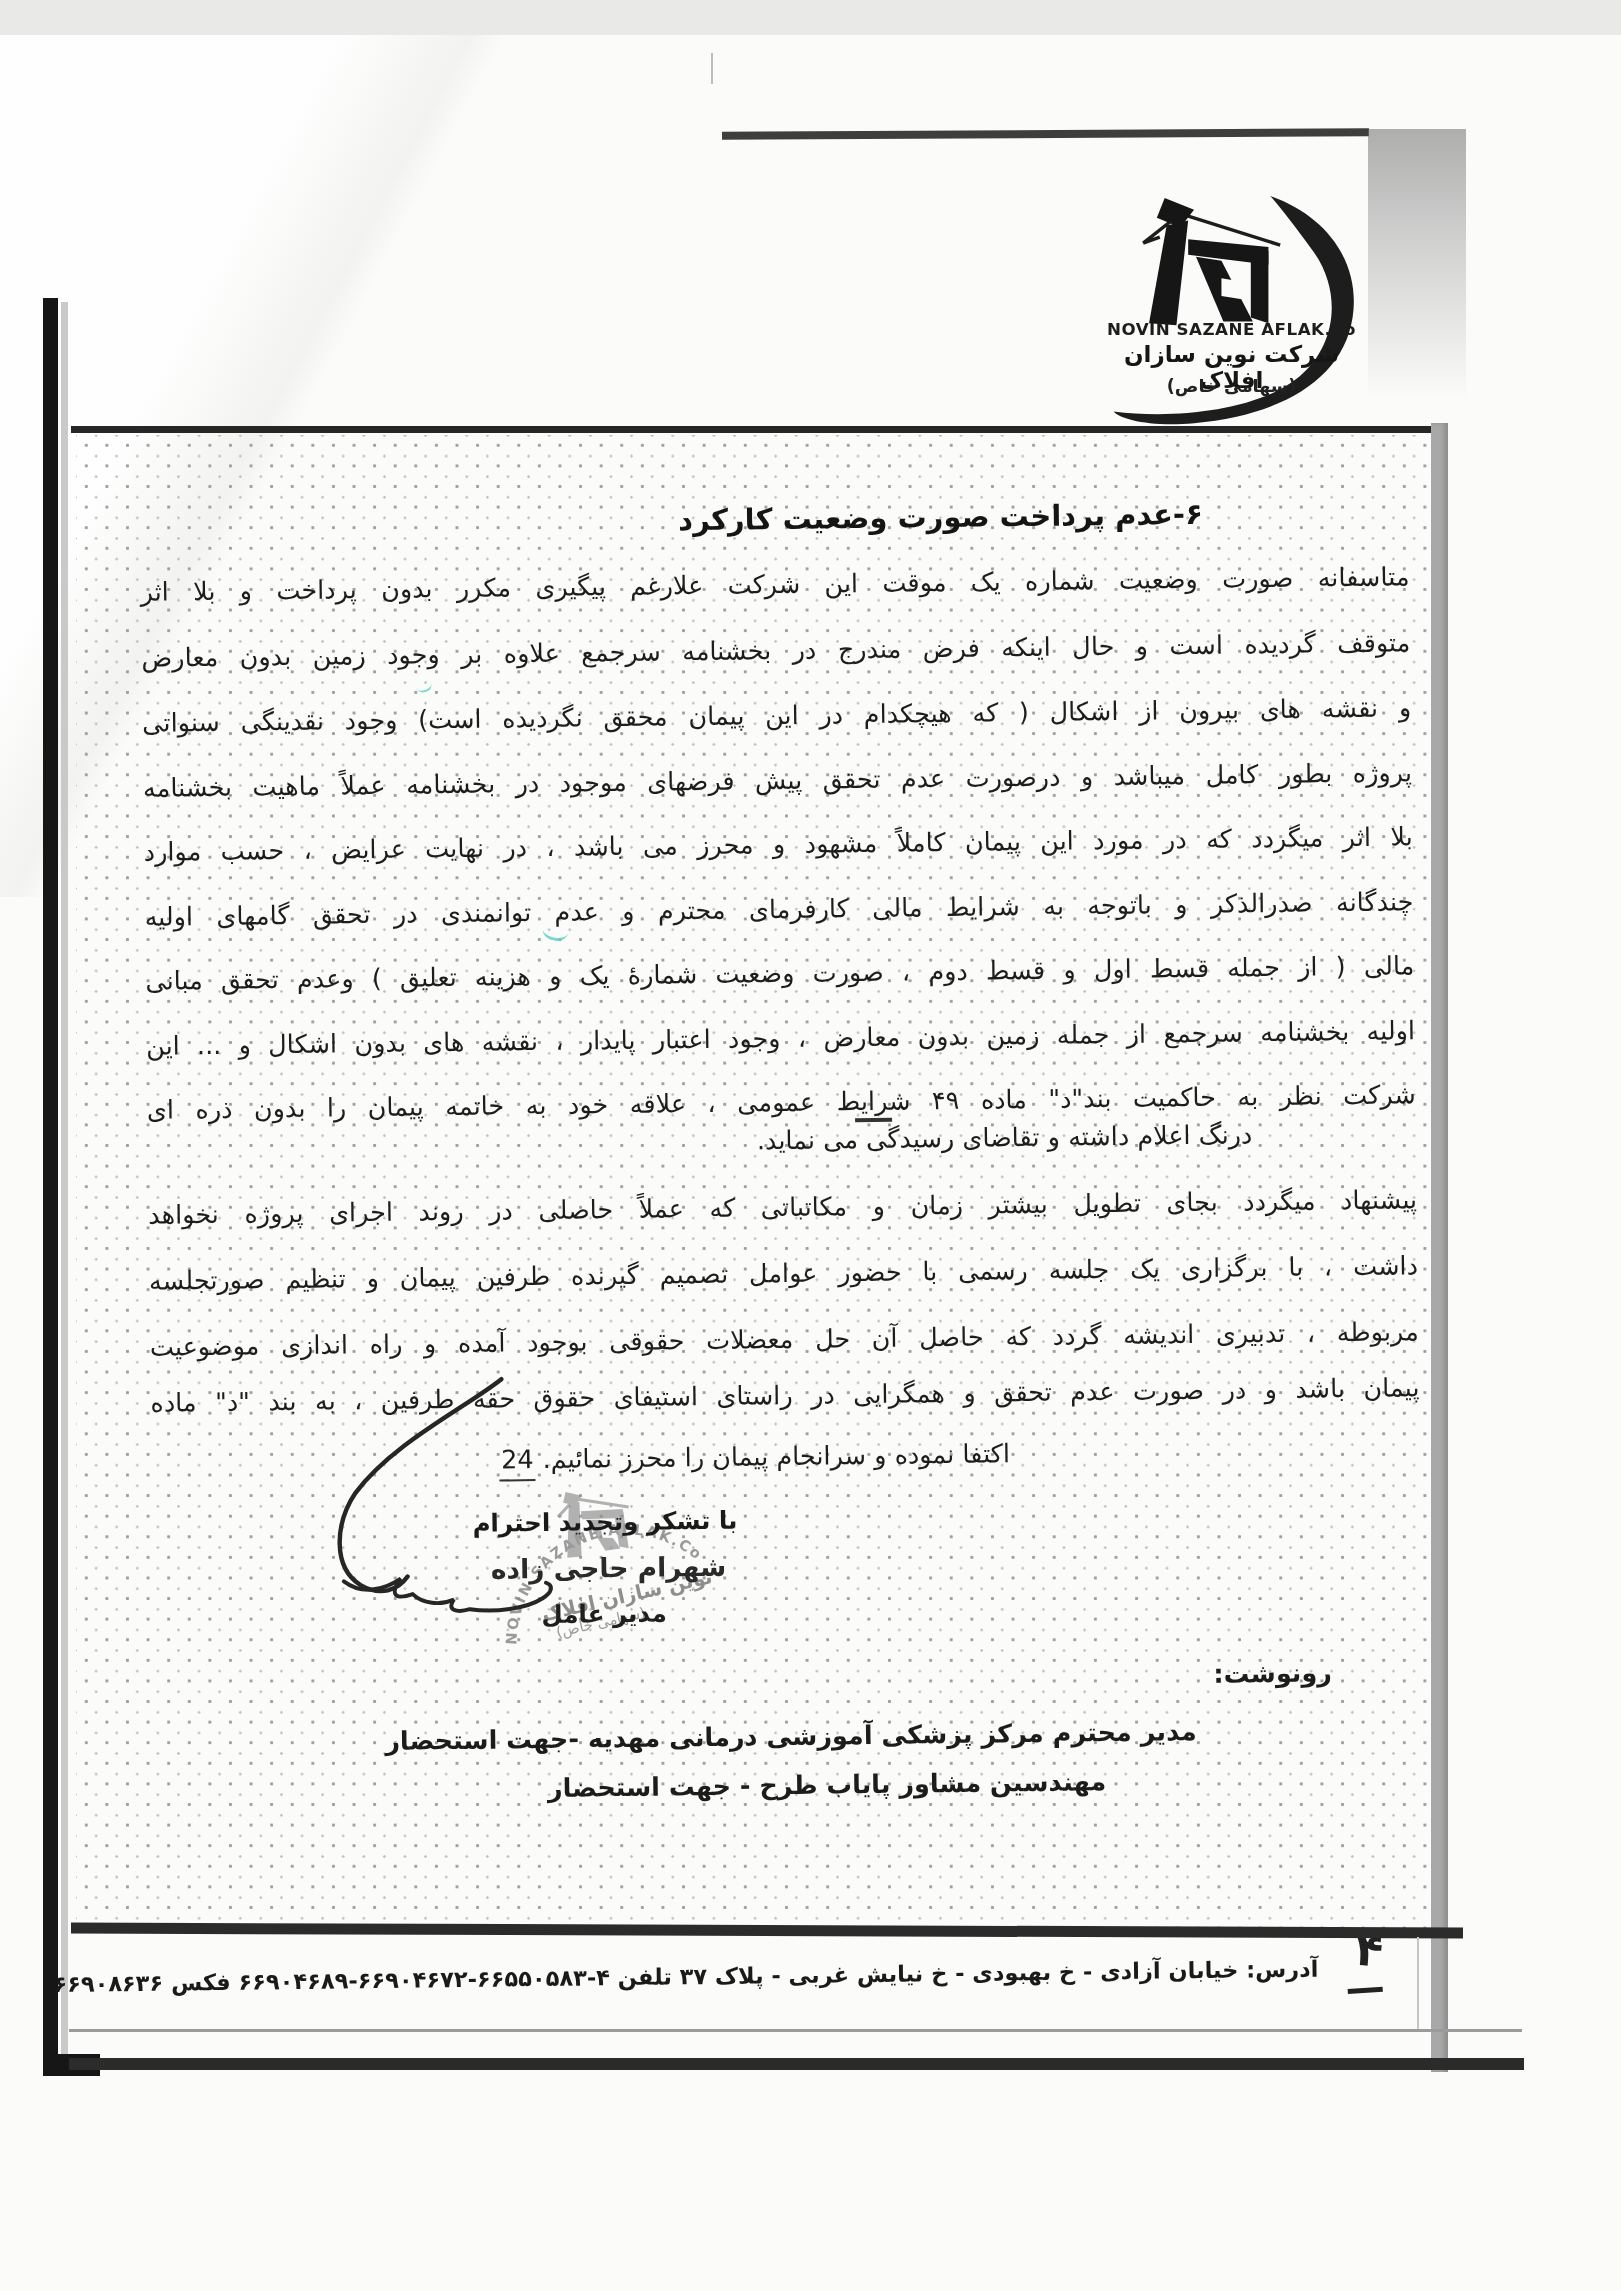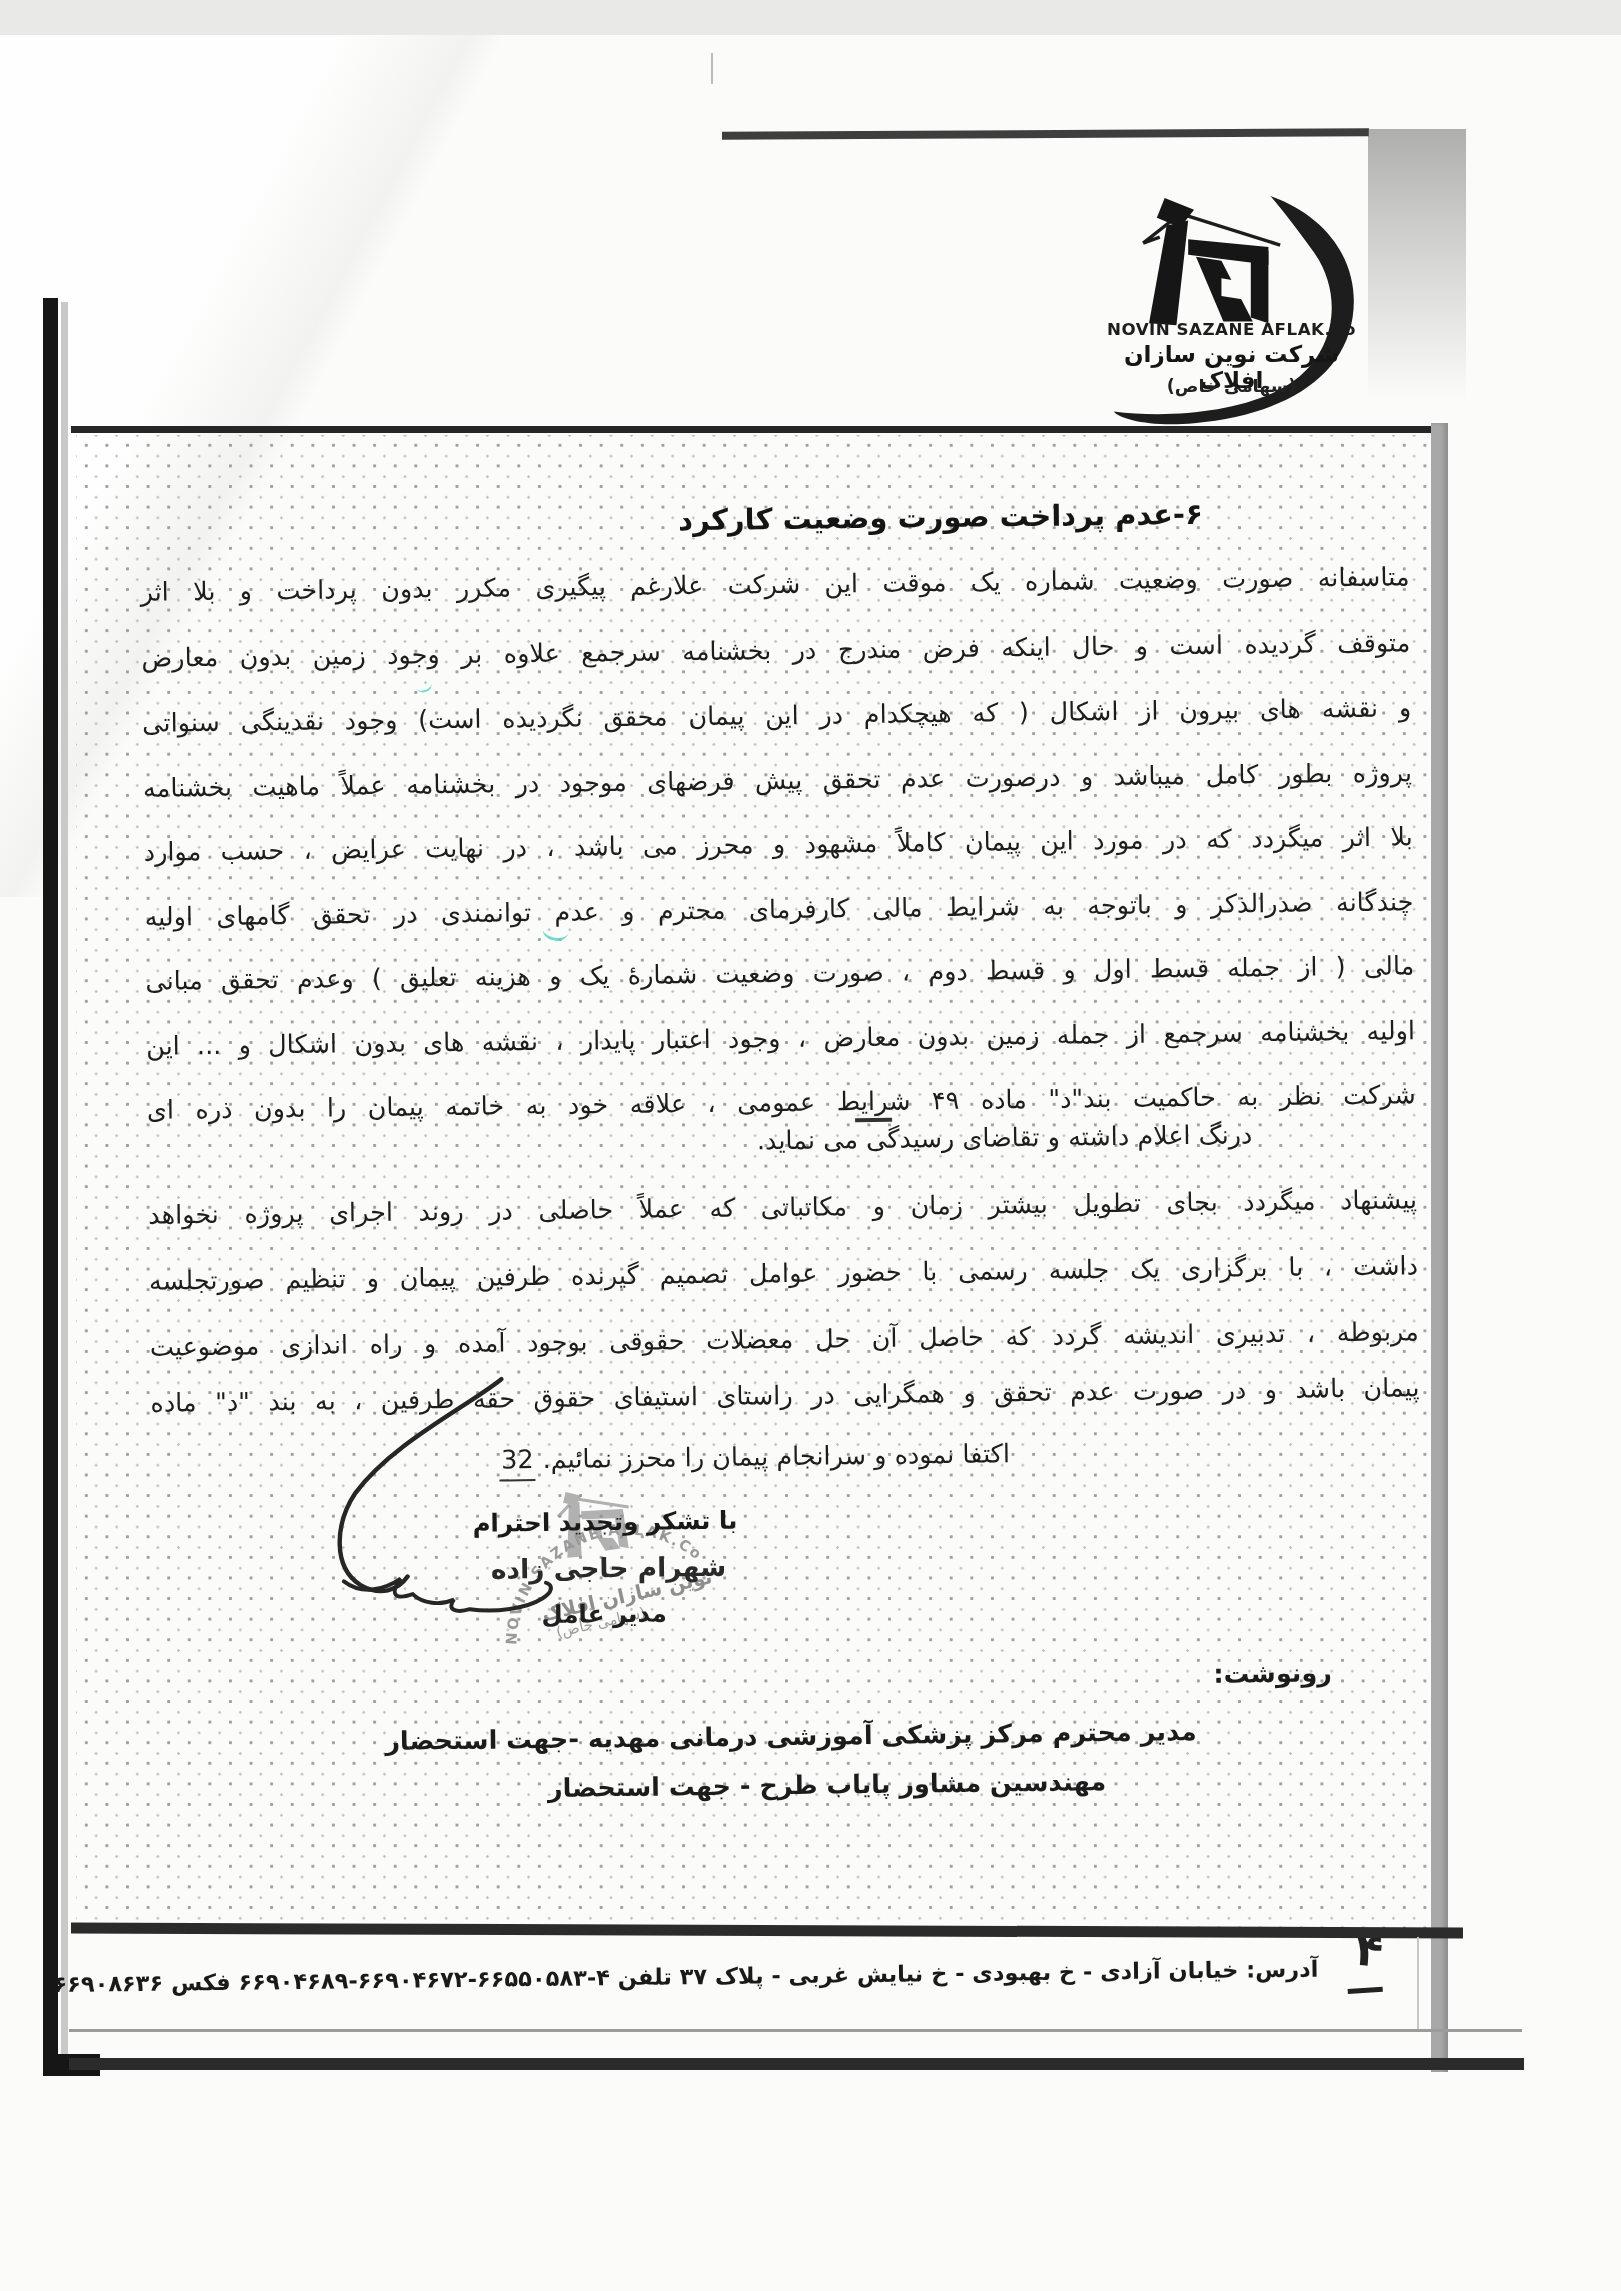--- a/index.html
+++ b/index.html
@@ -121,21 +121,21 @@
     <div class="bline" style="top:988px">اولیه بخشنامه سرجمع از جمله زمین بدون معارض ، وجود اعتبار پایدار ، نقشه های بدون اشکال و ... این</div>
     <div class="bline" style="top:1052px">شرکت نظر به حاکمیت بند"د" ماده ۴۹ شرایط عمومی ، علاقه خود به خاتمه پیمان را بدون ذره ای</div>
     <div class="bline-end" style="right:369px;top:1090px">درنگ اعلام داشته و تقاضای رسیدگی می نماید.</div>
 
     <div class="bline" style="top:1157px">پیشنهاد میگردد بجای تطویل بیشتر زمان و مکاتباتی که عملاً حاصلی در روند اجرای پروژه نخواهد</div>
     <div class="bline" style="top:1223px">داشت ، با برگزاری یک جلسه رسمی با حضور عوامل تصمیم گیرنده طرفین پیمان و تنظیم صورتجلسه</div>
     <div class="bline" style="top:1289px">مربوطه ، تدبیری اندیشه گردد که حاصل آن حل معضلات حقوقی بوجود آمده و راه اندازی موضوعیت</div>
     <div class="bline" style="top:1345px">پیمان باشد و در صورت عدم تحقق و همگرایی در راستای استیفای حقوق حقه طرفین ، به بند "د" ماده</div>
 
     <div class="lastline">
-      <span class="num-underlined">32</span>
+      <span class="num-underlined">24</span>
       <span class="rest">اکتفا نموده و سرانجام پیمان را محرز نمائیم.</span>
     </div>
 
     <div class="u-mark" style="left:855px;top:1084px;width:37px;height:3.9px"></div>
     <div class="teal-mark" style="left:421px;top:639px;width:15.7px;height:11.8px;transform:rotate(-18deg)"></div>
     <div class="teal-mark" style="left:545px;top:882px;width:25.5px;height:17.6px;transform:rotate(10deg);border-bottom-width:3.9px"></div>
 
     <svg class="stamp-svg" width="274" height="196" viewBox="0 0 280 200">
       <g transform="translate(55,0) scale(0.52)" fill="#8f8f8f" opacity="0.8">
         <path d="M 78 26 L 180 58 M 78 26 L 40 56" stroke="#8f8f8f" stroke-width="6" fill="none"></path>

